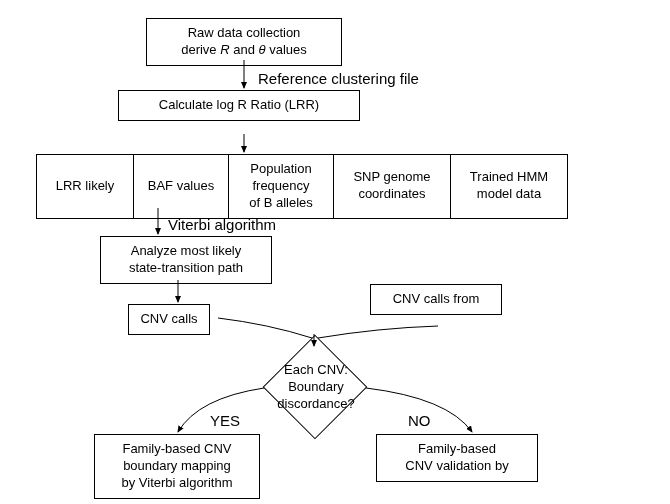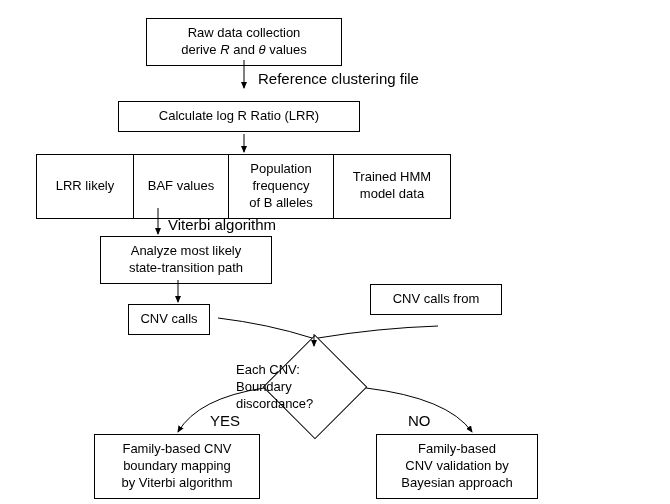--- a/index.html
+++ b/index.html
@@ -1,45 +1,48 @@
 <!DOCTYPE html>
 <html><head>
 <meta charset="utf-8">
 <style>
 body{margin:0;padding:18px;font-family:Arial,Helvetica,sans-serif;font-size:13px;color:#000;background:#fff;width:670px;box-sizing:border-box}
 .box{border:1px solid #000;background:#fff;padding:6px 0;text-align:center;line-height:1.3;position:absolute}
 .diamond{border:1px solid #000;background:#fff;width:140px;height:70px;position:absolute;transform:rotate(45deg)}
-.diamond-text{position:absolute;width:160px;line-height:1.3}
+.diamond-text{position:absolute;width:160px;text-align:center;line-height:1.3}
 .row{display:flex;border:1px solid #000;position:absolute}
 .cell{border-right:1px solid #000;padding:6px 8px;text-align:center;line-height:1.3;display:flex;align-items:center;justify-content:center}
 .cell:last-child{border-right:none}
 .lbl{position:absolute;font-size:15px}
 svg{position:absolute;left:0;top:0;pointer-events:none}
 </style>
 </head>
 <body>
 
 <div style="position:relative;width:634px;height:468px">
 
 <div class="box" style="left:128px;top:0;width:194px">
   <span>Raw data collection</span><br>
   <span><span>derive <i>R</i> and <i>θ</i> values</span></span>
 </div>
 
 <div class="lbl" style="left:240px;top:52px">Reference clustering file</div>
 
-<div class="box" style="left:100px;top:83px;width:240px">
+<div class="box" style="left:100px;top:72px;width:240px">
   <span>Calculate log R Ratio (LRR)</span><br>
 </div>
 
 <div class="row" style="left:18px;top:136px">
   <div class="cell" style="width:80px">LRR likely</div>
   <div class="cell" style="width:78px">BAF values</div>
   <div class="cell" style="width:88px">
     <span><span>Population</span><br><span>frequency</span><br><span>of B alleles</span></span>
+  </div>
+  <div class="cell" style="width:100px">
+    <span><span>SNP genome</span><br><span>coordinates</span></span>
   </div>
   <div class="cell" style="width:100px">
     <span><span>Trained HMM</span><br><span>model data</span></span>
   </div>
 </div>
 
 <div class="lbl" style="left:150px;top:198px">Viterbi algorithm</div>
 
 <div class="box" style="left:82px;top:218px;width:170px">
   <span>Analyze most likely</span><br>
@@ -64,21 +67,20 @@
 
 <div class="box" style="left:76px;top:416px;width:164px">
   <span>Family-based CNV</span><br>
   <span>boundary mapping</span><br>
   <span>by Viterbi algorithm</span>
 </div>
 
 <div class="box" style="left:358px;top:416px;width:160px">
   <span>Family-based</span><br>
   <span>CNV validation by</span><br>
-  <span>Bayesian approach</span>
 </div>
 
 <svg width="634" height="468">
   <defs>
     <marker id="ah" markerWidth="8" markerHeight="8" refX="6" refY="3" orient="auto">
       <path d="M0,0 L7,3 L0,6 Z" fill="#000"></path>
     </marker>
   </defs>
   <line x1="226" y1="42" x2="226" y2="70" stroke="#000" marker-end="url(#ah)"></line>
   <line x1="226" y1="116" x2="226" y2="134" stroke="#000" marker-end="url(#ah)"></line>

